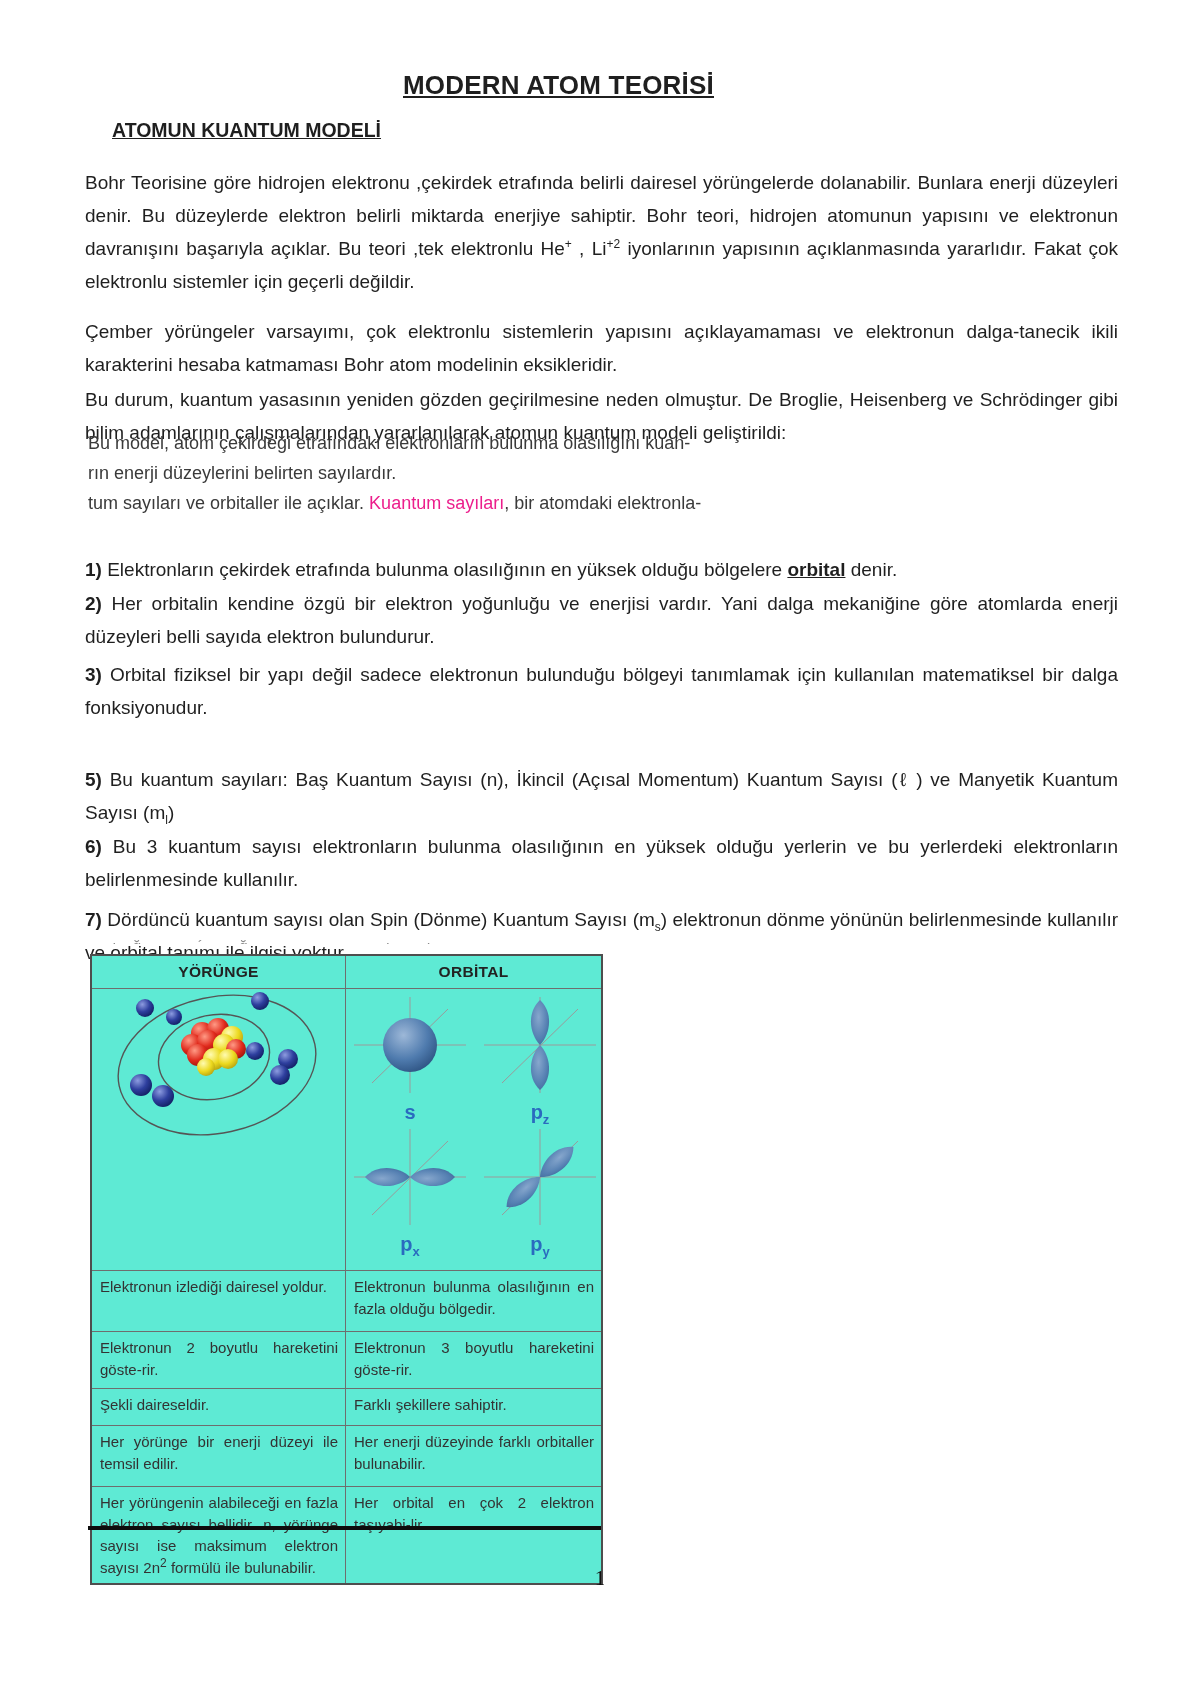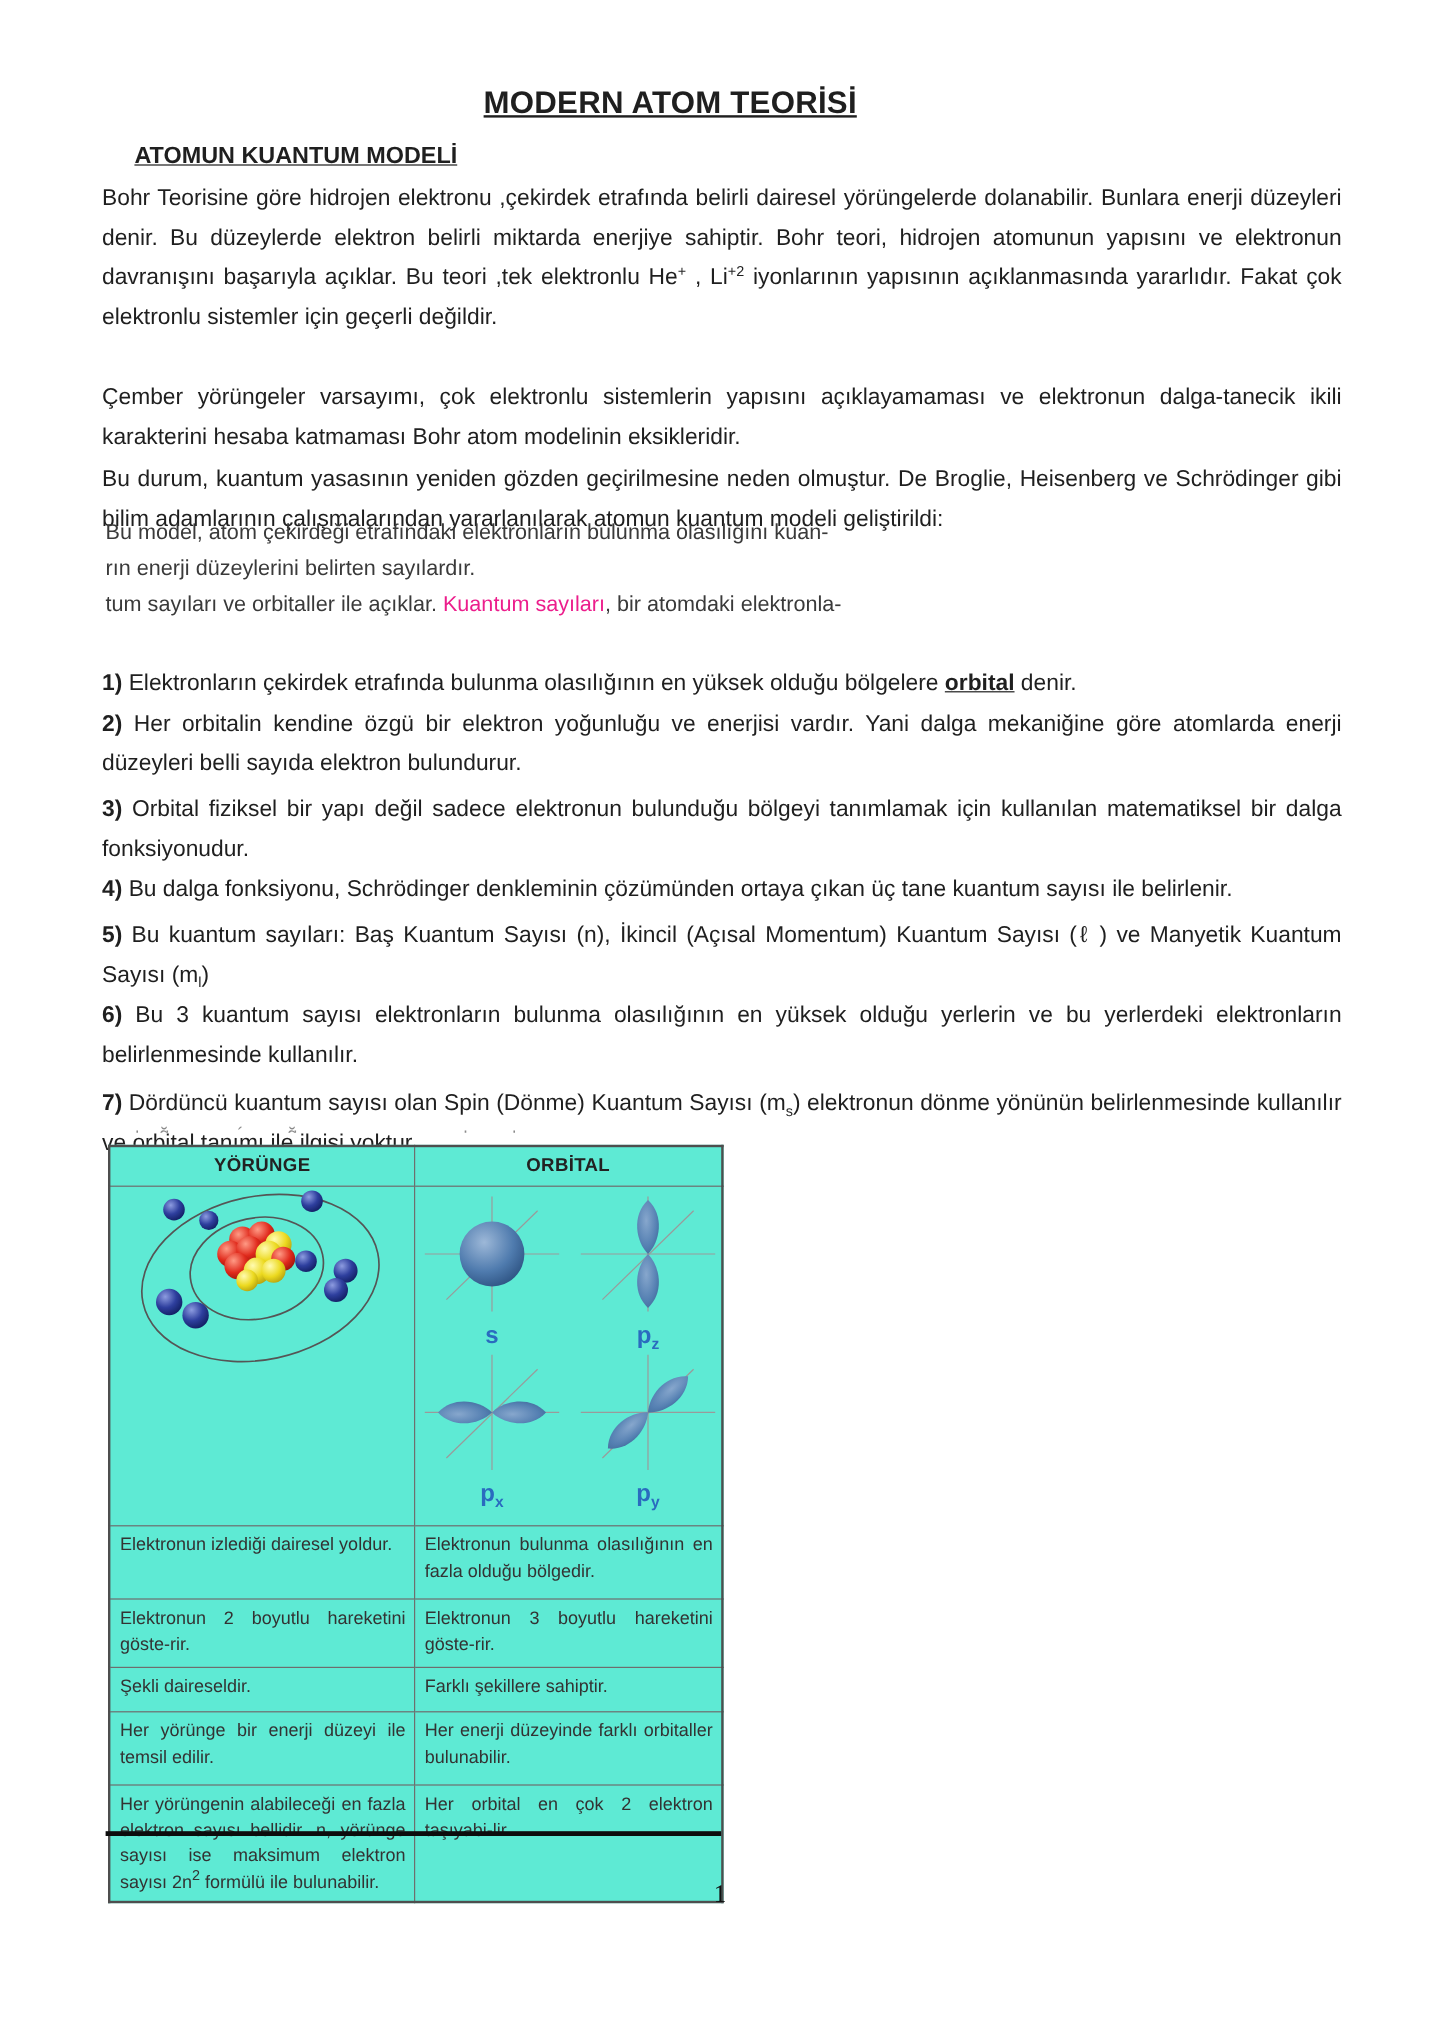--- a/index.html
+++ b/index.html
@@ -15,21 +15,21 @@
   }
   .heading {
     top:119px; left:85px; font-size:19.5px; font-weight:bold;
     text-decoration:underline;
     margin-left:27px;
   }
   .para {
     left:85px; width:1033px; font-size:19px; line-height:33px;
     text-align:justify;
   }
-  .p1 { top:135px;margin-top:14px; }
+  .p1 { top:152px;margin-top:14px; }
   .p2 { top:296px; }
   .p3 { top:364px; }
   .excerpt {
     left:88px; top:428px; width:660px; font-size:18px; line-height:30px;
     color:#3a3a3a;
   }
   .excerpt .ln { white-space:nowrap; }
   .pink { color:#ec1e8c; }
   .item {
     left:85px; width:1033px; font-size:19px; line-height:33px;
@@ -98,21 +98,20 @@
     <div class="ln">rın enerji düzeylerini belirten sayılardır.</div>
     <div class="ln"><span>tum sayıları ve orbitaller ile açıklar. </span><span class="pink">Kuantum sayıları</span><span>, bir atomdaki elektronla-</span></div>
   </div>
 
   <p class="abs item i1"><span class="num">1) </span><span>Elektronların çekirdek etrafında bulunma olasılığının en yüksek olduğu bölgelere </span><span class="orbital-word">orbital</span><span> denir.</span></p>
 
   <p class="abs item i2"><span class="num">2) </span><span>Her orbitalin kendine özgü bir elektron yoğunluğu ve enerjisi vardır. Yani dalga mekaniğine göre atomlarda enerji düzeyleri belli sayıda elektron bulundurur.</span></p>
 
   <p class="abs item i3"><span class="num">3) </span><span>Orbital fiziksel bir yapı değil sadece elektronun bulunduğu bölgeyi tanımlamak için kullanılan matematiksel bir dalga fonksiyonudur.</span></p>
 
-  <p class="abs item i4"><span class="num">4) </span><span>Bu dalga fonksiyonu, Schrödinger denkleminin çözümünden ortaya çıkan üç tane kuantum sayısı ile belirlenir.</span></p>
 
   <p class="abs item i5"><span class="num">5) </span><span>Bu kuantum sayıları: Baş Kuantum Sayısı (n), İkincil (Açısal Momentum) Kuantum Sayısı (ℓ )  ve Manyetik Kuantum Sayısı (m</span><sub class="sb">l</sub><span>)</span></p>
 
   <p class="abs item i6"><span class="num">6) </span><span>Bu 3 kuantum sayısı elektronların bulunma olasılığının en yüksek olduğu yerlerin ve bu yerlerdeki elektronların belirlenmesinde kullanılır.</span></p>
 
   <p class="abs item i7"><span class="num">7) </span><span>Dördüncü kuantum sayısı olan Spin (Dönme) Kuantum Sayısı (m</span><sub class="sb">s</sub><span>) elektronun dönme yönünün belirlenmesinde kullanılır ve orbital tanımı ile ilgisi yoktur.</span></p>
 
   <div class="abs clipped">. ı ğ , . ´ . ğ . . . , . . ı . ı .</div>
 
   <table class="cmp">

